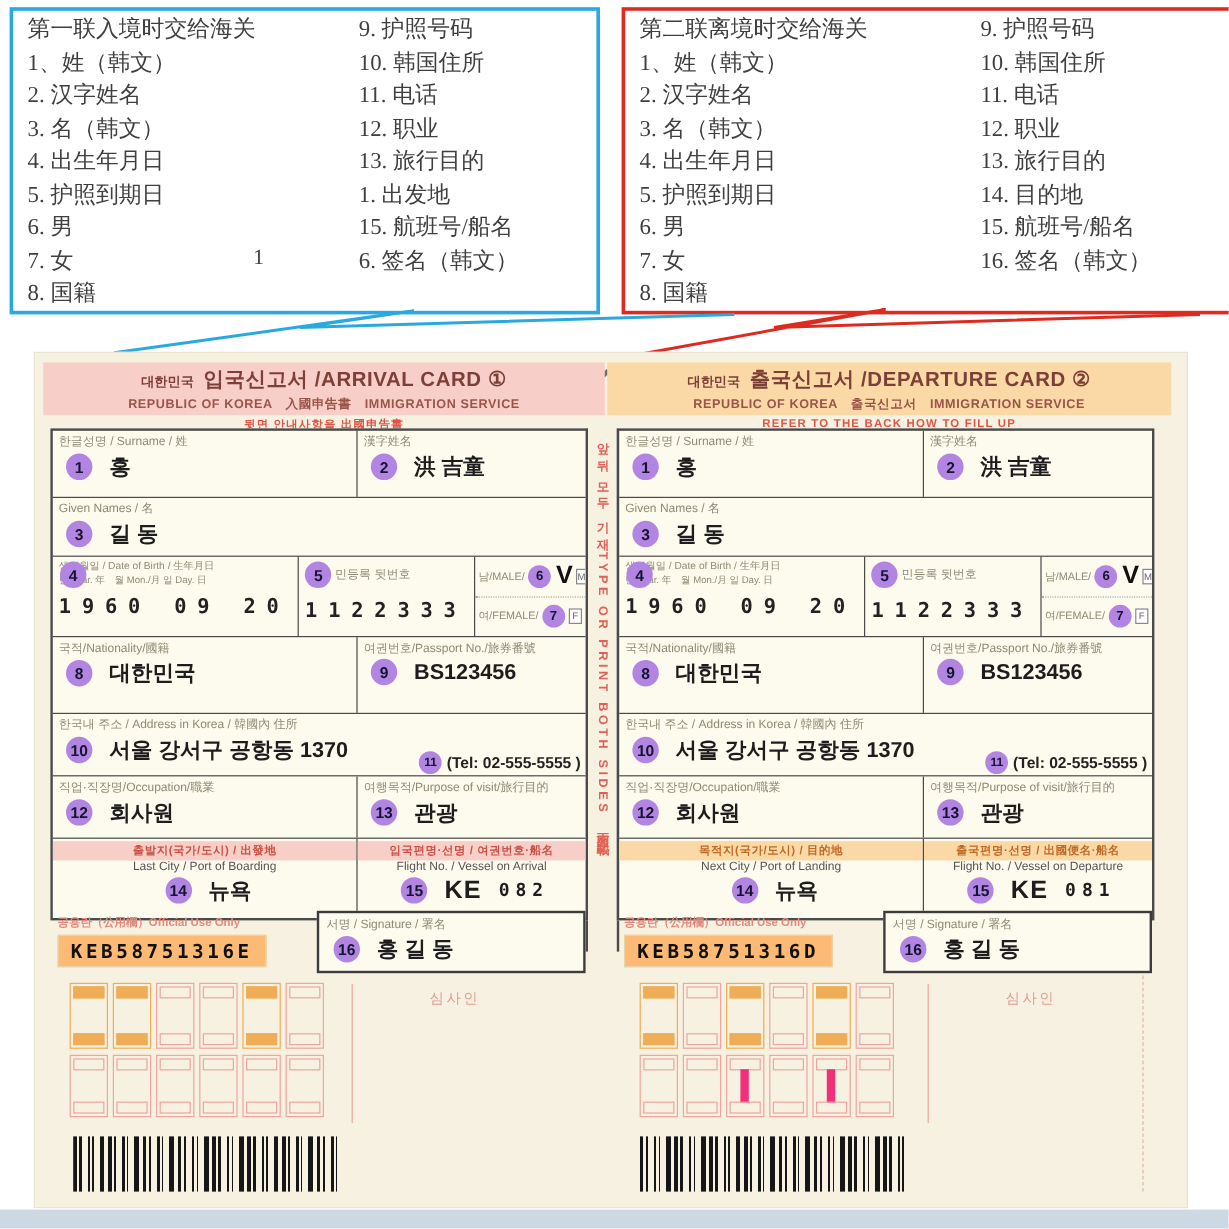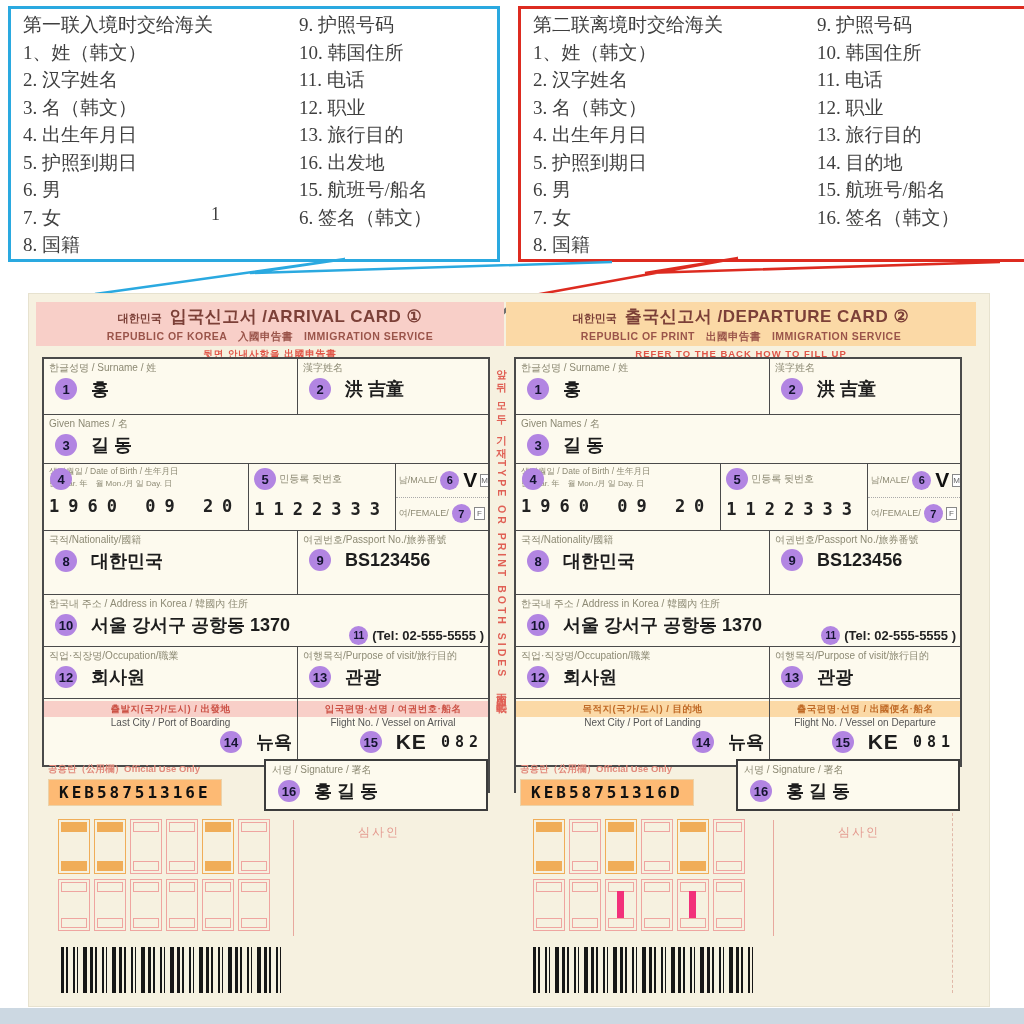--- a/index.html
+++ b/index.html
@@ -62,21 +62,21 @@
   .mf+.mf{border-top:1px dotted #aaa;}
   .mf .num{width:19px;height:19px;font-size:11px;}
   .vmark{font-size:21px;font-weight:bold;color:#111;margin-left:1px;}
   .tick{display:inline-block;border:1px solid #888;color:#666;font-size:8px;width:11px;height:11px;
         line-height:11px;text-align:center;background:#fff;}
   .band{height:16px;margin:0 -5px;display:flex;align-items:center;justify-content:center;
         font-size:9.5px;font-weight:bold;letter-spacing:.5px;white-space:nowrap;}
   .card.a .band{background:var(--arrival-header);color:#cc5246;}
   .card.b .band{background:var(--departure-header);color:#c06a26;}
   .enlbl{font-size:10px;color:#555;text-align:center;white-space:nowrap;}
-  .cval{justify-content:flex-end;}
+  .cval{justify-content:center;}
   .telline{position:absolute;right:4px;bottom:1px;display:flex;align-items:center;gap:4px;
            font-size:13px;font-weight:bold;color:#222;}
   .flightnum{font-family:"DejaVu Sans Mono",monospace;font-size:15px;letter-spacing:5px;font-weight:bold;}
   .kebold{font-size:21px;font-weight:bold;letter-spacing:1px;}
   
   .official{position:absolute;top:470px;width:216px;}
   .card.a .official{left:20px;} .card.b .official{left:20px;}
   .official .olbl{font-size:9.5px;font-weight:bold;color:#e28a7c;white-space:nowrap;}
   .official .oval{margin-top:3px;background:#fdba74;border:1px solid #ecd2a8;display:inline-block;
                   padding:3px 10px;font-size:16px;font-weight:bold;letter-spacing:3px;color:#111;
@@ -123,21 +123,21 @@
       <div class="line">6. 男</div>
       <div class="line">7. 女</div>
       <div class="line">8. 国籍</div>
     </div>
     <div class="col colR">
       <div class="line">9. 护照号码</div>
       <div class="line">10. 韩国住所</div>
       <div class="line">11. 电话</div>
       <div class="line">12. 职业</div>
       <div class="line">13. 旅行目的</div>
-      <div class="line">16. 出发地</div>
+      <div class="line">1. 出发地</div>
       <div class="line">15. 航班号/船名</div>
       <div class="line">6. 签名（韩文）</div>
     </div>
     <div class="stray">1</div>
   </div>
 
   <div class="legend red">
     <div class="col colL">
       <div class="line">第二联离境时交给海关</div>
       <div class="line">1、姓（韩文）</div>
@@ -345,21 +345,21 @@
       <div class="sdivider"></div>
       <div class="examiner">심사인</div>
       <div class="barcode"></div>
     </div>
 
     <div class="card b">
       <div class="hdr">
         <div class="l1">
           <span class="country">대한민국</span><span class="ttl">출국신고서 /DEPARTURE CARD ②</span>
         </div>
-        <div class="l2">REPUBLIC OF PRINT　出國申告書　IMMIGRATION SERVICE</div>
+        <div class="l2">REPUBLIC OF KOREA　출국신고서　IMMIGRATION SERVICE</div>
       </div>
       <div class="notice">REFER TO THE BACK HOW TO FILL UP</div>
 
       <div class="tbl">
         <div class="row" style="height:55px;">
           <div class="cell" style="width:57%;">
             <div class="lbl">한글성명 / Surname / 姓</div>
             <div class="val">
                 <span class="num">1</span>
                 <span>홍</span>

